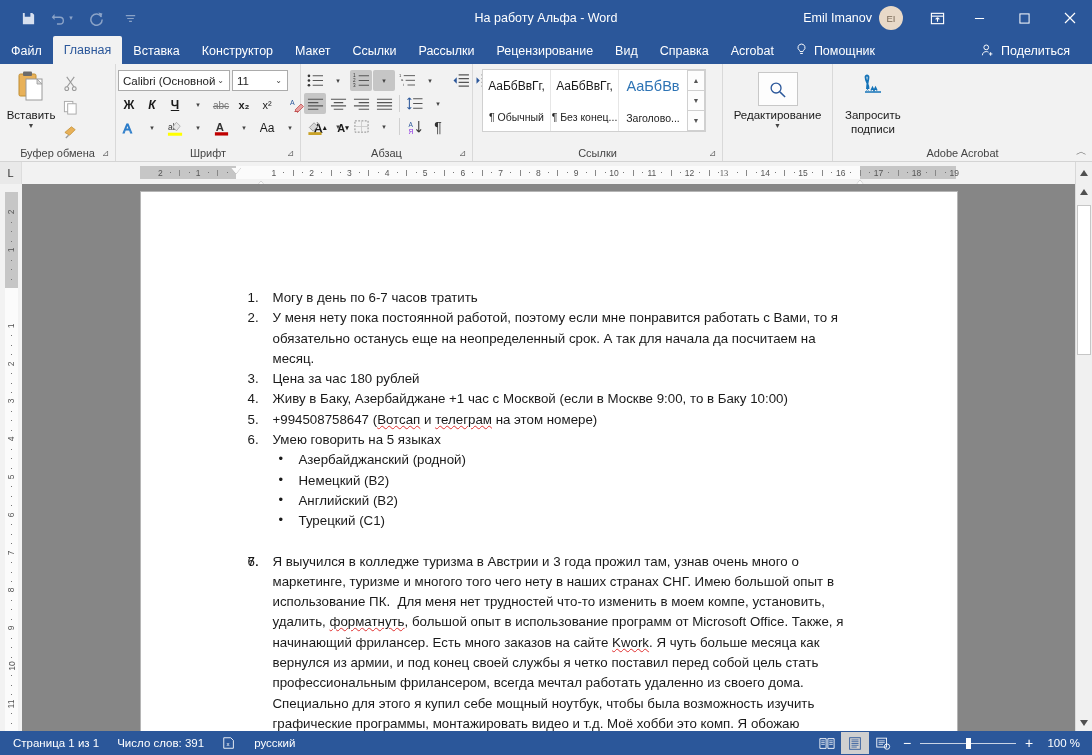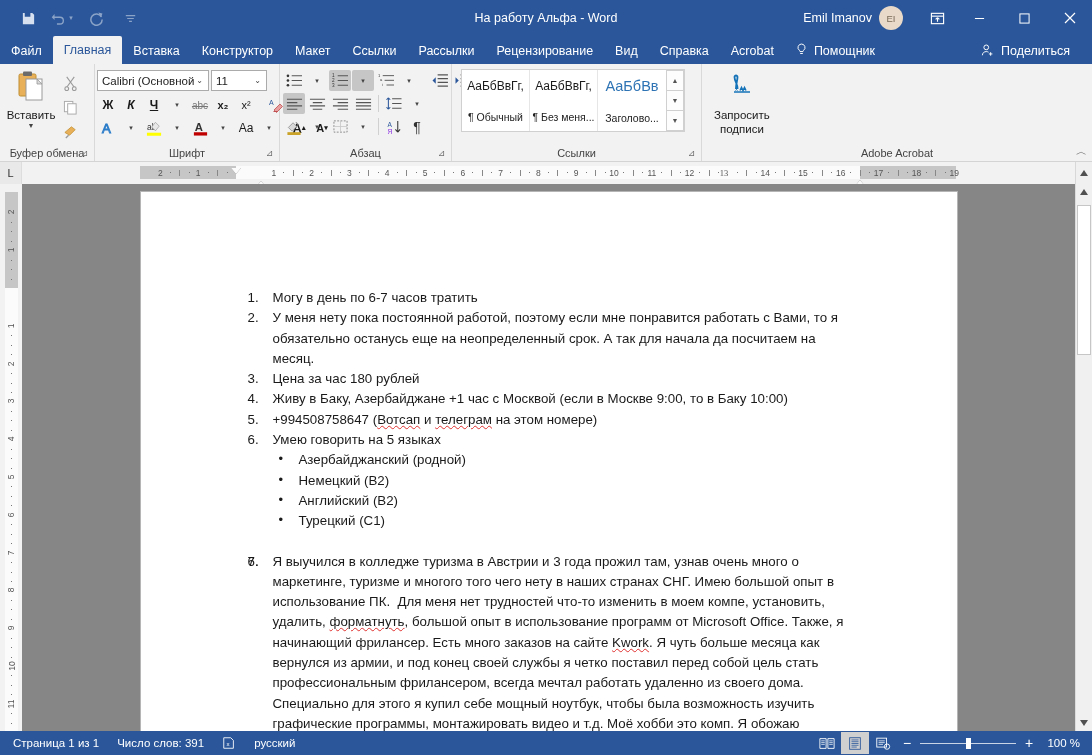--- a/index.html
+++ b/index.html
@@ -82,21 +82,21 @@
   .rgroup-label {
     height: 17px; font-size: 11px; color: #444; text-align: center;
     display: flex; align-items: center; justify-content: center; position: relative;
   }
   .dlauncher {
     position: absolute; right: 4px; bottom: 2px; width: 11px; height: 11px;
     color: #707070; font-size: 9px; line-height: 11px; cursor: pointer;
   }
 
   
-  .g-clip { width: 95px; }
+  .g-clip { width: 116px; }
   .clip-paste {
     width: 52px; display: flex; flex-direction: column; align-items: center;
     cursor: pointer; padding-top: 2px;
   }
   .clip-paste-label { font-size: 11.5px; color: #1a1a1a; margin-top: 1px; }
   .clip-caret { font-size: 7px; color: #444; line-height: 7px; margin-top: 1px;}
   .clip-side { display: flex; flex-direction: column; gap: 2px; padding-top: 4px; }
   .clip-side .mini { width: 26px; height: 22px; display:flex; align-items:center; justify-content:center; cursor:pointer; }
 
   
@@ -602,39 +602,56 @@
 
   <div class="rgroup g-styles">
     <div class="rgroup-body" style="align-items:flex-start;">
       <div class="stylebox">
         <div class="stylecard">
           <span class="sc-sample">АаБбВвГг,</span>
           <span class="sc-name">¶ Обычный</span>
         </div>
         <div class="stylecard">
           <span class="sc-sample">АаБбВвГг,</span>
-          <span class="sc-name">¶ Без меня...</span>
+          <span class="sc-name">¶ Без конец...</span>
         </div>
         <div class="stylecard" style="border-right:none;">
           <span class="sc-sample head">АаБбВв</span>
           <span class="sc-name">Заголово...</span>
         </div>
         <div class="stylescroll">
           <div class="ss-btn">▲</div>
           <div class="ss-btn">▼</div>
           <div class="ss-btn">▼</div>
         </div>
       </div>
     </div>
     <div class="rgroup-label">
       <span>Ссылки</span>
       <span class="dlauncher">⊿</span>
     </div>
   </div>
 
+  <div class="rgroup g-edit">
+    <div class="rgroup-body" style="justify-content:center;">
+      <div class="bigbtn">
+        <div class="bigicon-box">
+          <svg width="19" height="19" viewBox="0 0 20 20">
+              <circle cx="8.5" cy="8.5" r="5.2" fill="none" stroke="#2b579a" stroke-width="1.4"></circle>
+              <path d="M12.5 12.5L18 18" stroke="#2b579a" stroke-width="1.5"></path>
+            </svg>
+        </div>
+        <span class="biglabel">Редактирование</span>
+        <span style="font-size:7px;color:#444;line-height:8px;">▼</span>
+      </div>
+    </div>
+    <div class="rgroup-label">
+      <span></span>
+    </div>
+  </div>
 
   <div class="rgroup g-acro">
     <div class="rgroup-body acro-body" style="justify-content:flex-start;padding-top:2px;">
       <div class="acro-btn">
         <span>
           <svg width="30" height="30" viewBox="0 0 30 30">
             <path d="M9 16c0-4 1.5-8 1.5-11 0-2-3-2-3 0 0 4 3 7 3 11z" fill="none" stroke="#1473b8" stroke-width="1.8"></path>
             <path d="M7 20h16" stroke="#1473b8" stroke-width="1.5"></path>
             <path d="M13 18.5l1.5-3 1.5 3 1.5-3 1.5 3" fill="none" stroke="#1473b8" stroke-width="1.5"></path>
             <text x="8" y="19" font-size="6" fill="#1473b8" font-family="Liberation Sans">x</text>

